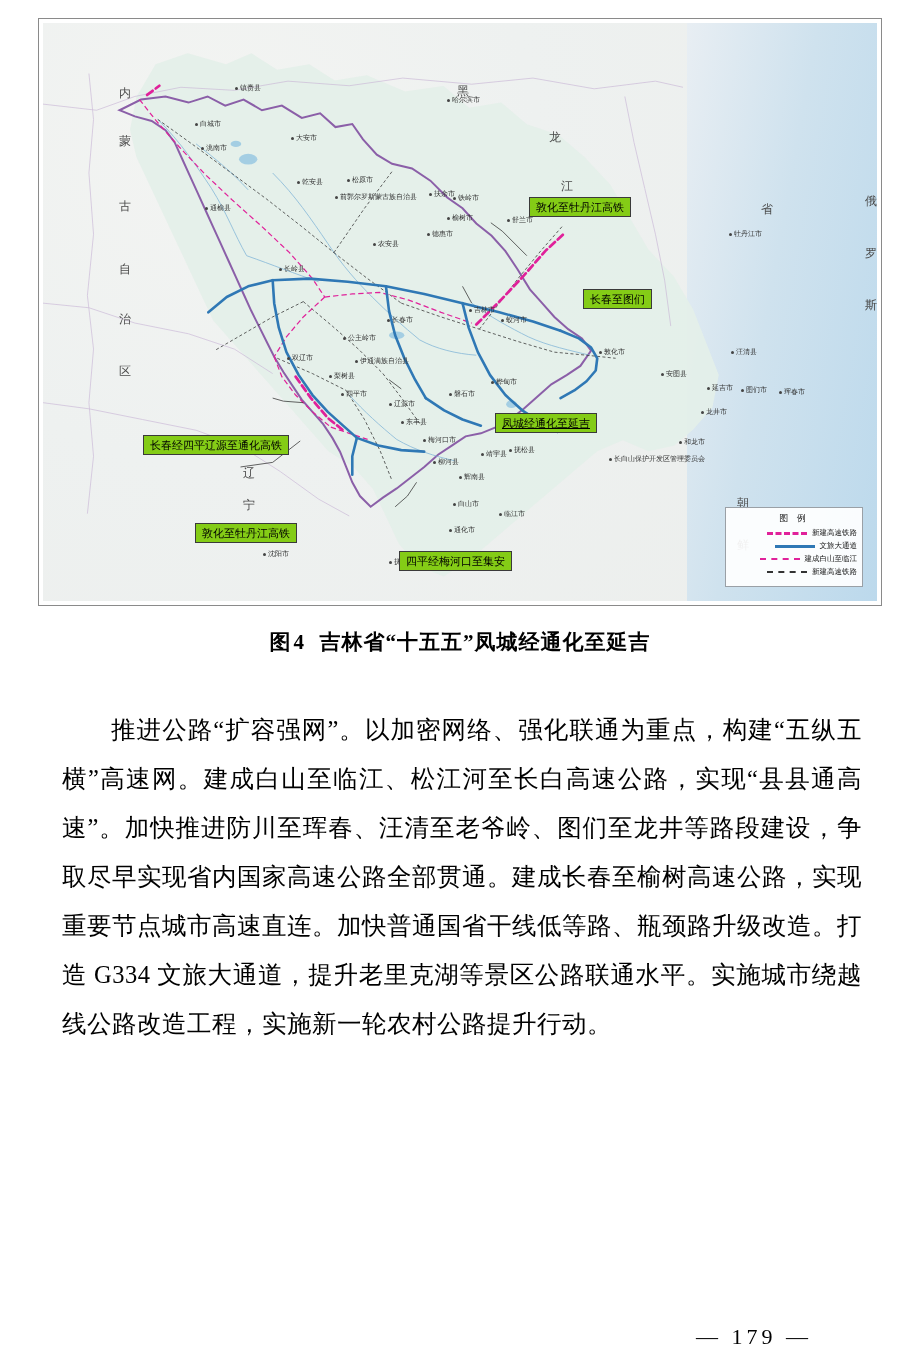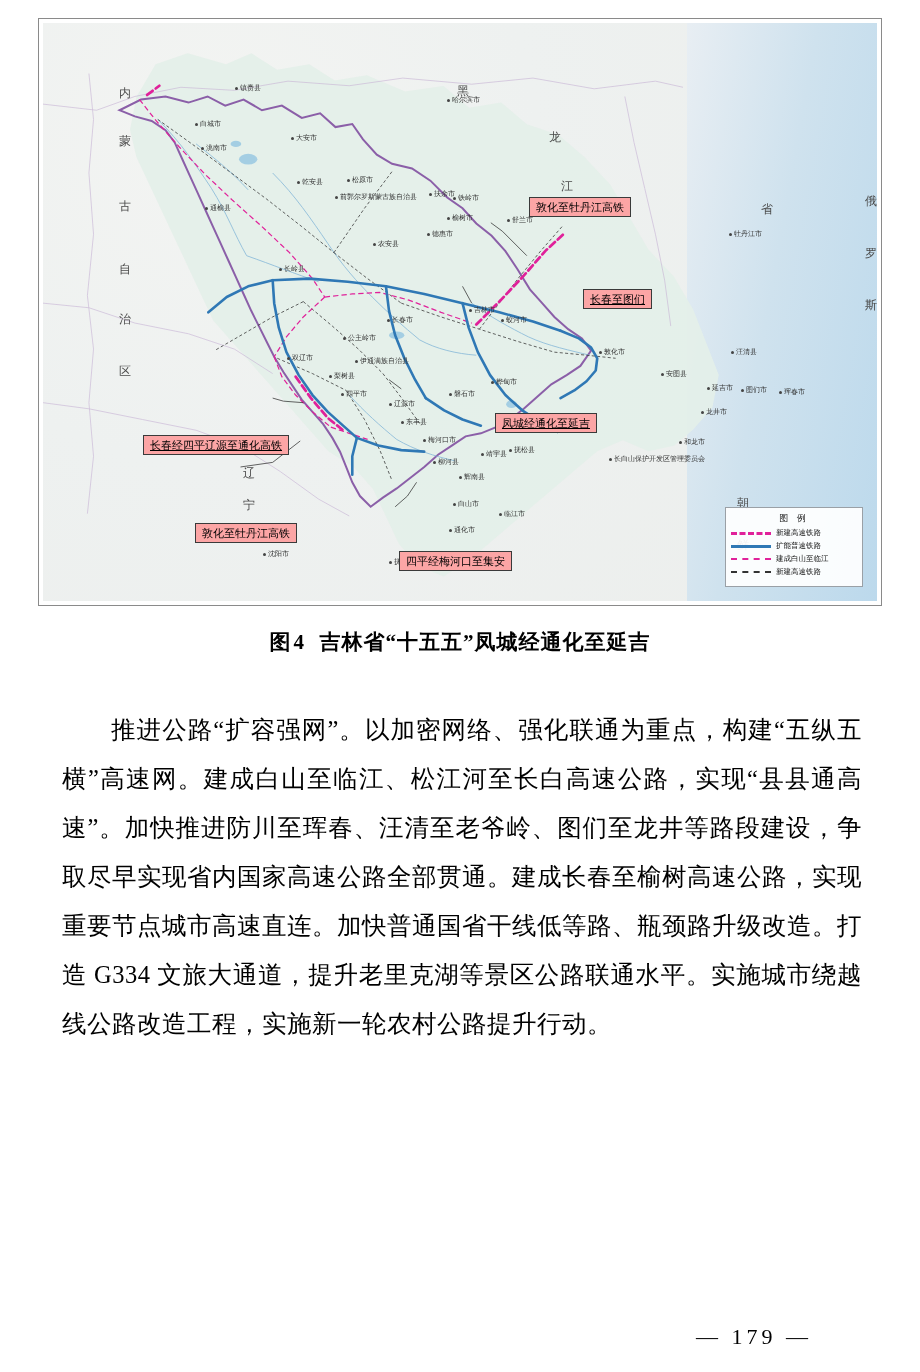--- a/index.html
+++ b/index.html
@@ -90,36 +90,37 @@
     letter-spacing: 3px;
     color: #222;
     margin-bottom: 3px;
     font-family: "Liberation Sans", sans-serif;
   }
   .legend-row {
     display: flex;
     align-items: center;
     gap: 5px;
     margin: 3px 0;
+    justify-content: flex-end;
   }
   .legend-swatch { width: 40px; height: 0; flex: 0 0 40px; }
   .sw-new-hsr { border-top: 3px dashed #e0219a; }
   .sw-expand  { border-top: 3px solid #2f78b5; }
   .sw-cur-hsr { border-top: 2px dashed #e0219a; }
   .sw-cur-ord { border-top: 2px dashed #333; }
   .legend-label {
     font-size: 7.5px;
     color: #111;
     font-family: "Liberation Sans", sans-serif;
     white-space: nowrap;
   }
 
   .callout {
     position: absolute;
-    background: #fca5a5;
+    background: #84cc16;
     border: 1px solid #3a3a3a;
     font-size: 11px;
     line-height: 1.1;
     padding: 3px 6px;
     font-family: "Liberation Sans", sans-serif;
     color: #000;
     white-space: nowrap;
   }
 
   .city {
@@ -352,36 +353,36 @@
       <div class="city" style="left:406px;top:502px;">通化市</div>
       <div class="city" style="left:438px;top:534px;">集安市</div>
       <div class="city" style="left:416px;top:449px;">辉南县</div>
       <div class="city" style="left:686px;top:206px;">牡丹江市</div>
       <div class="city" style="left:220px;top:526px;">沈阳市</div>
       <div class="city" style="left:410px;top:170px;">铁岭市</div>
       <div class="city" style="left:346px;top:534px;">抚顺市</div>
     </div>
 
     <div class="callout" style="left:486px;top:174px;">敦化至牡丹江高铁</div>
-    <div class="callout" style="left:540px;top:266px;text-decoration:underline;">长春至图们</div>
+    <div class="callout" style="left:540px;top:266px;">长春至图们</div>
     <div class="callout" style="left:452px;top:390px;text-decoration:underline;">凤城经通化至延吉</div>
-    <div class="callout" style="left:100px;top:412px;text-decoration:underline;">长春经四平辽源至通化高铁</div>
+    <div class="callout" style="left:100px;top:412px;">长春经四平辽源至通化高铁</div>
     <div class="callout" style="left:152px;top:500px;">敦化至牡丹江高铁</div>
     <div class="callout" style="left:356px;top:528px;">四平经梅河口至集安</div>
 
     <div class="legend-box">
       <div class="legend-title">图 例</div>
 
       <div class="legend-row">
         <span class="legend-swatch sw-new-hsr"></span>
         <span class="legend-label">新建高速铁路</span>
       </div>
       <div class="legend-row">
         <span class="legend-swatch sw-expand"></span>
-        <span class="legend-label">扩能普速铁路</span>
+        <span class="legend-label">文旅大通道</span>
       </div>
       <div class="legend-row">
         <span class="legend-swatch sw-cur-hsr"></span>
         <span class="legend-label">建成白山至临江</span>
       </div>
       <div class="legend-row">
         <span class="legend-swatch sw-cur-ord"></span>
         <span class="legend-label">新建高速铁路</span>
       </div>
     </div>

